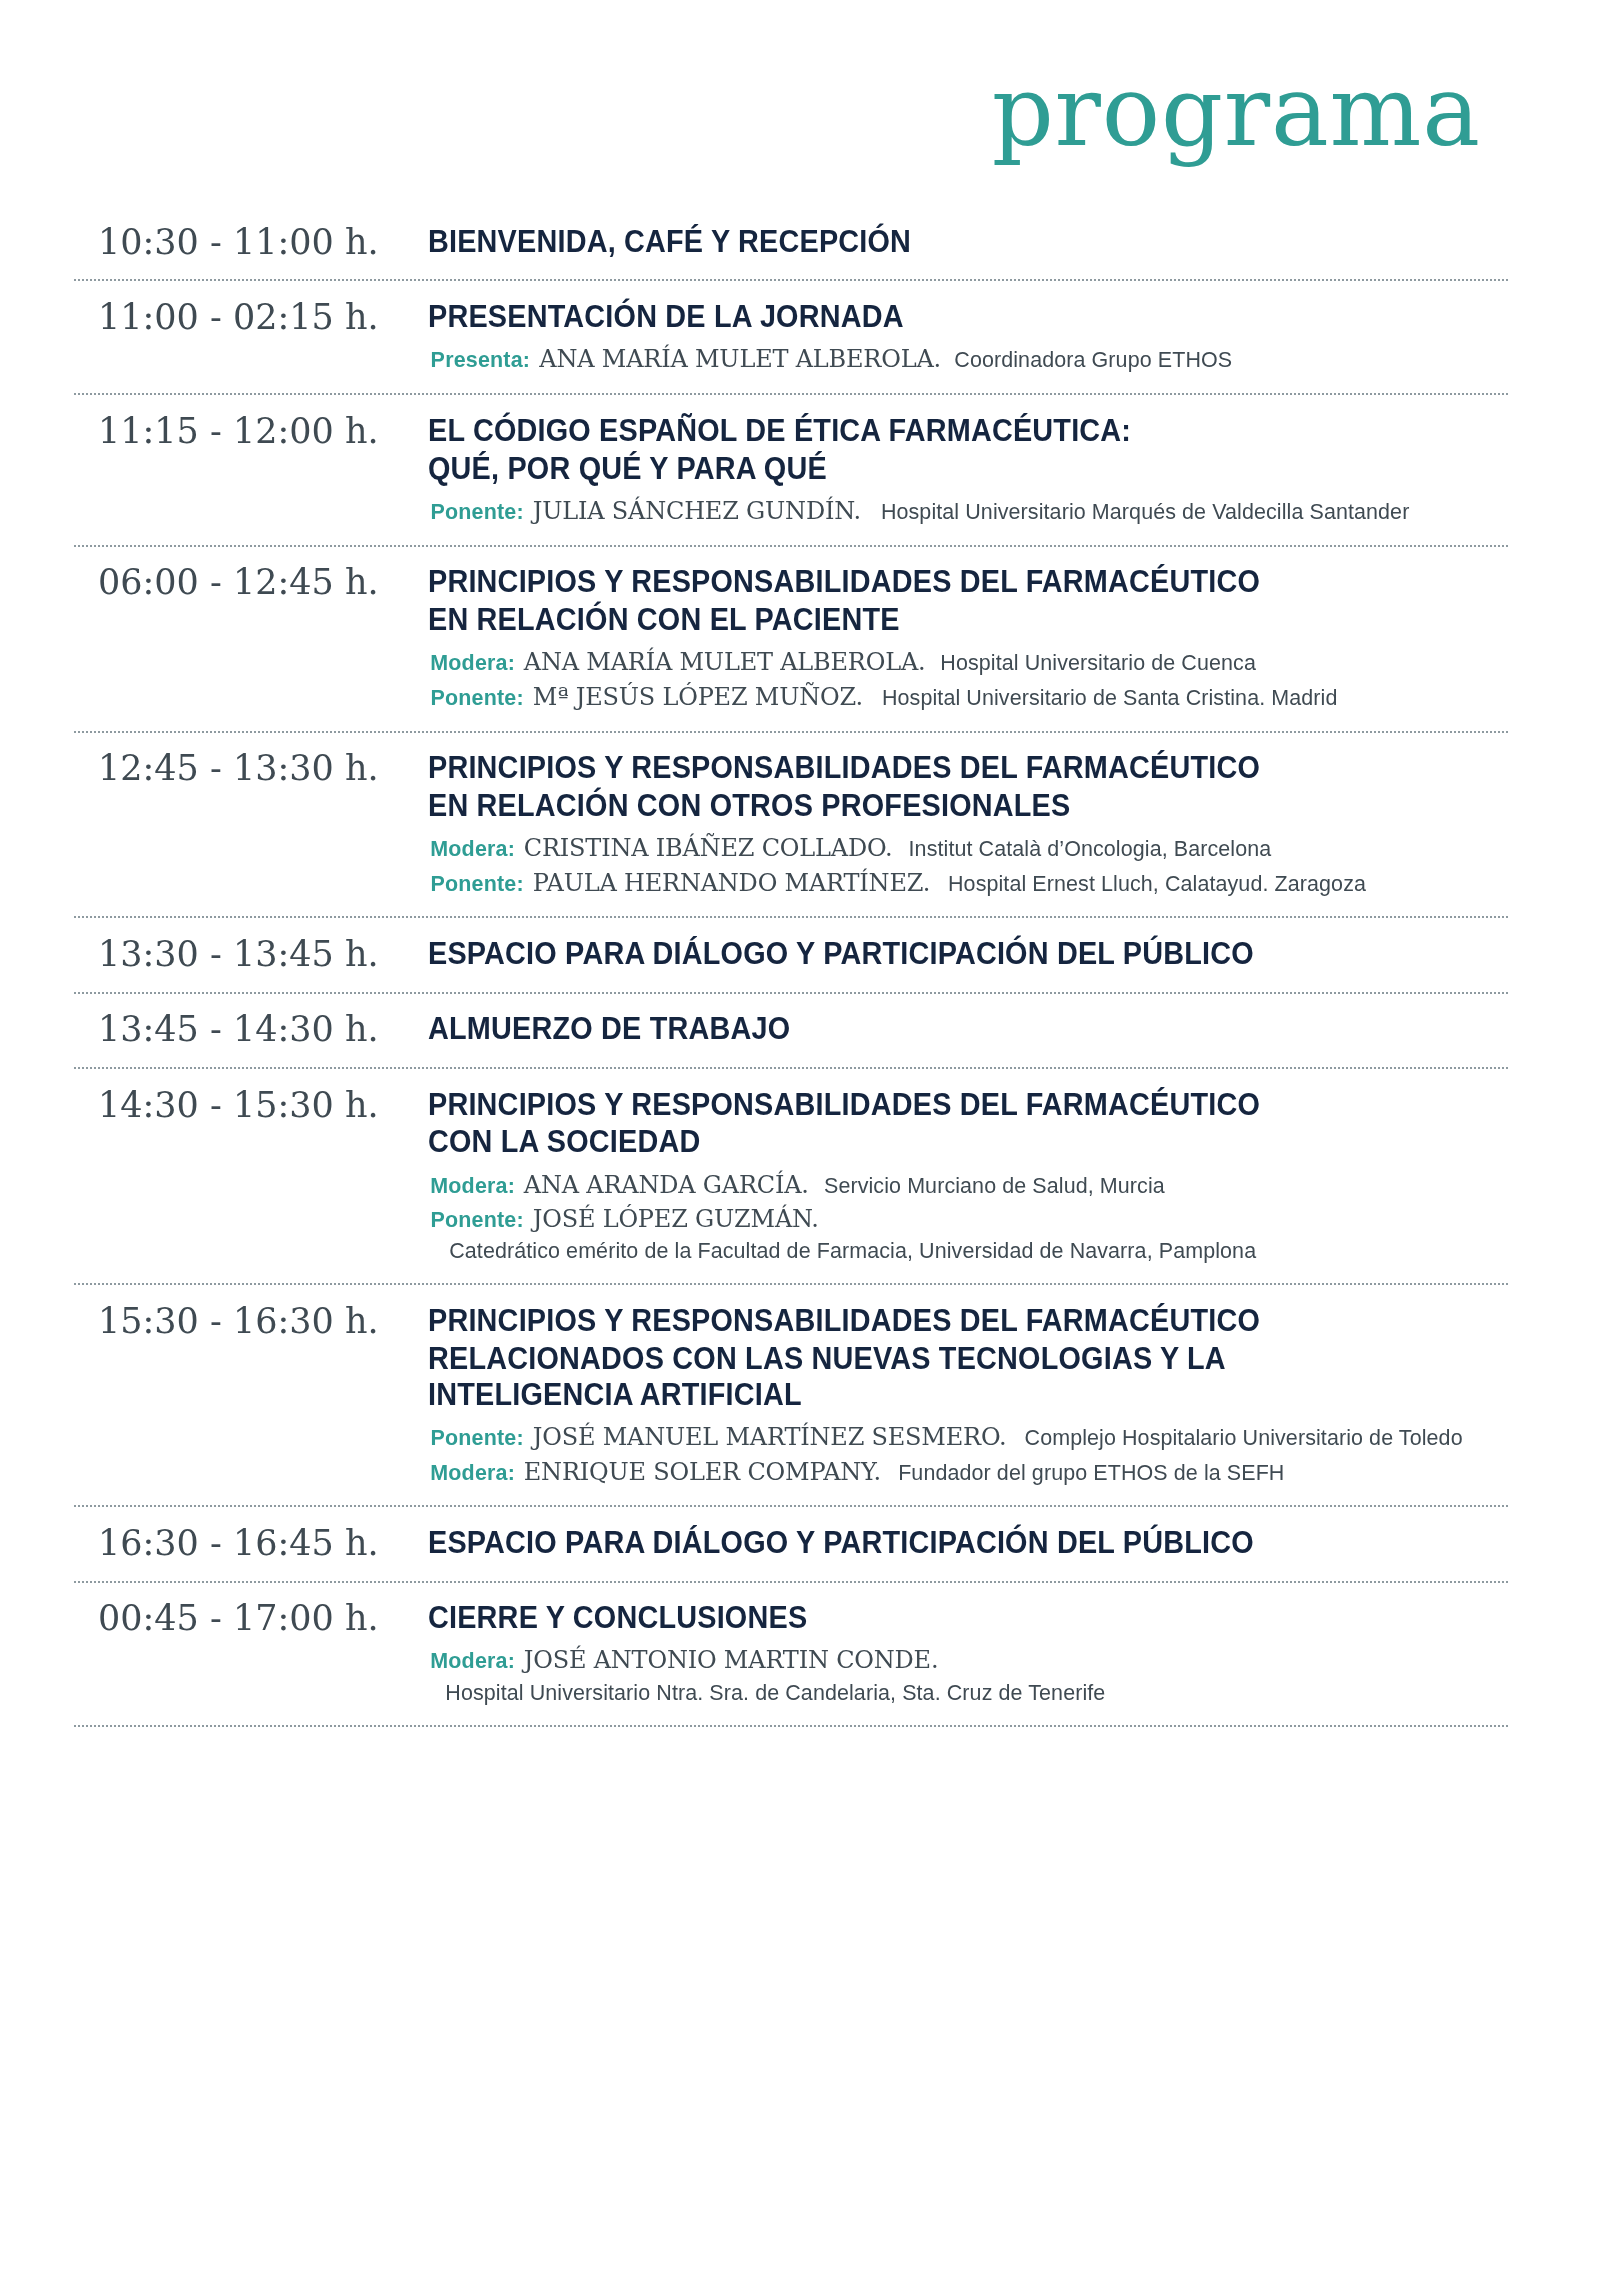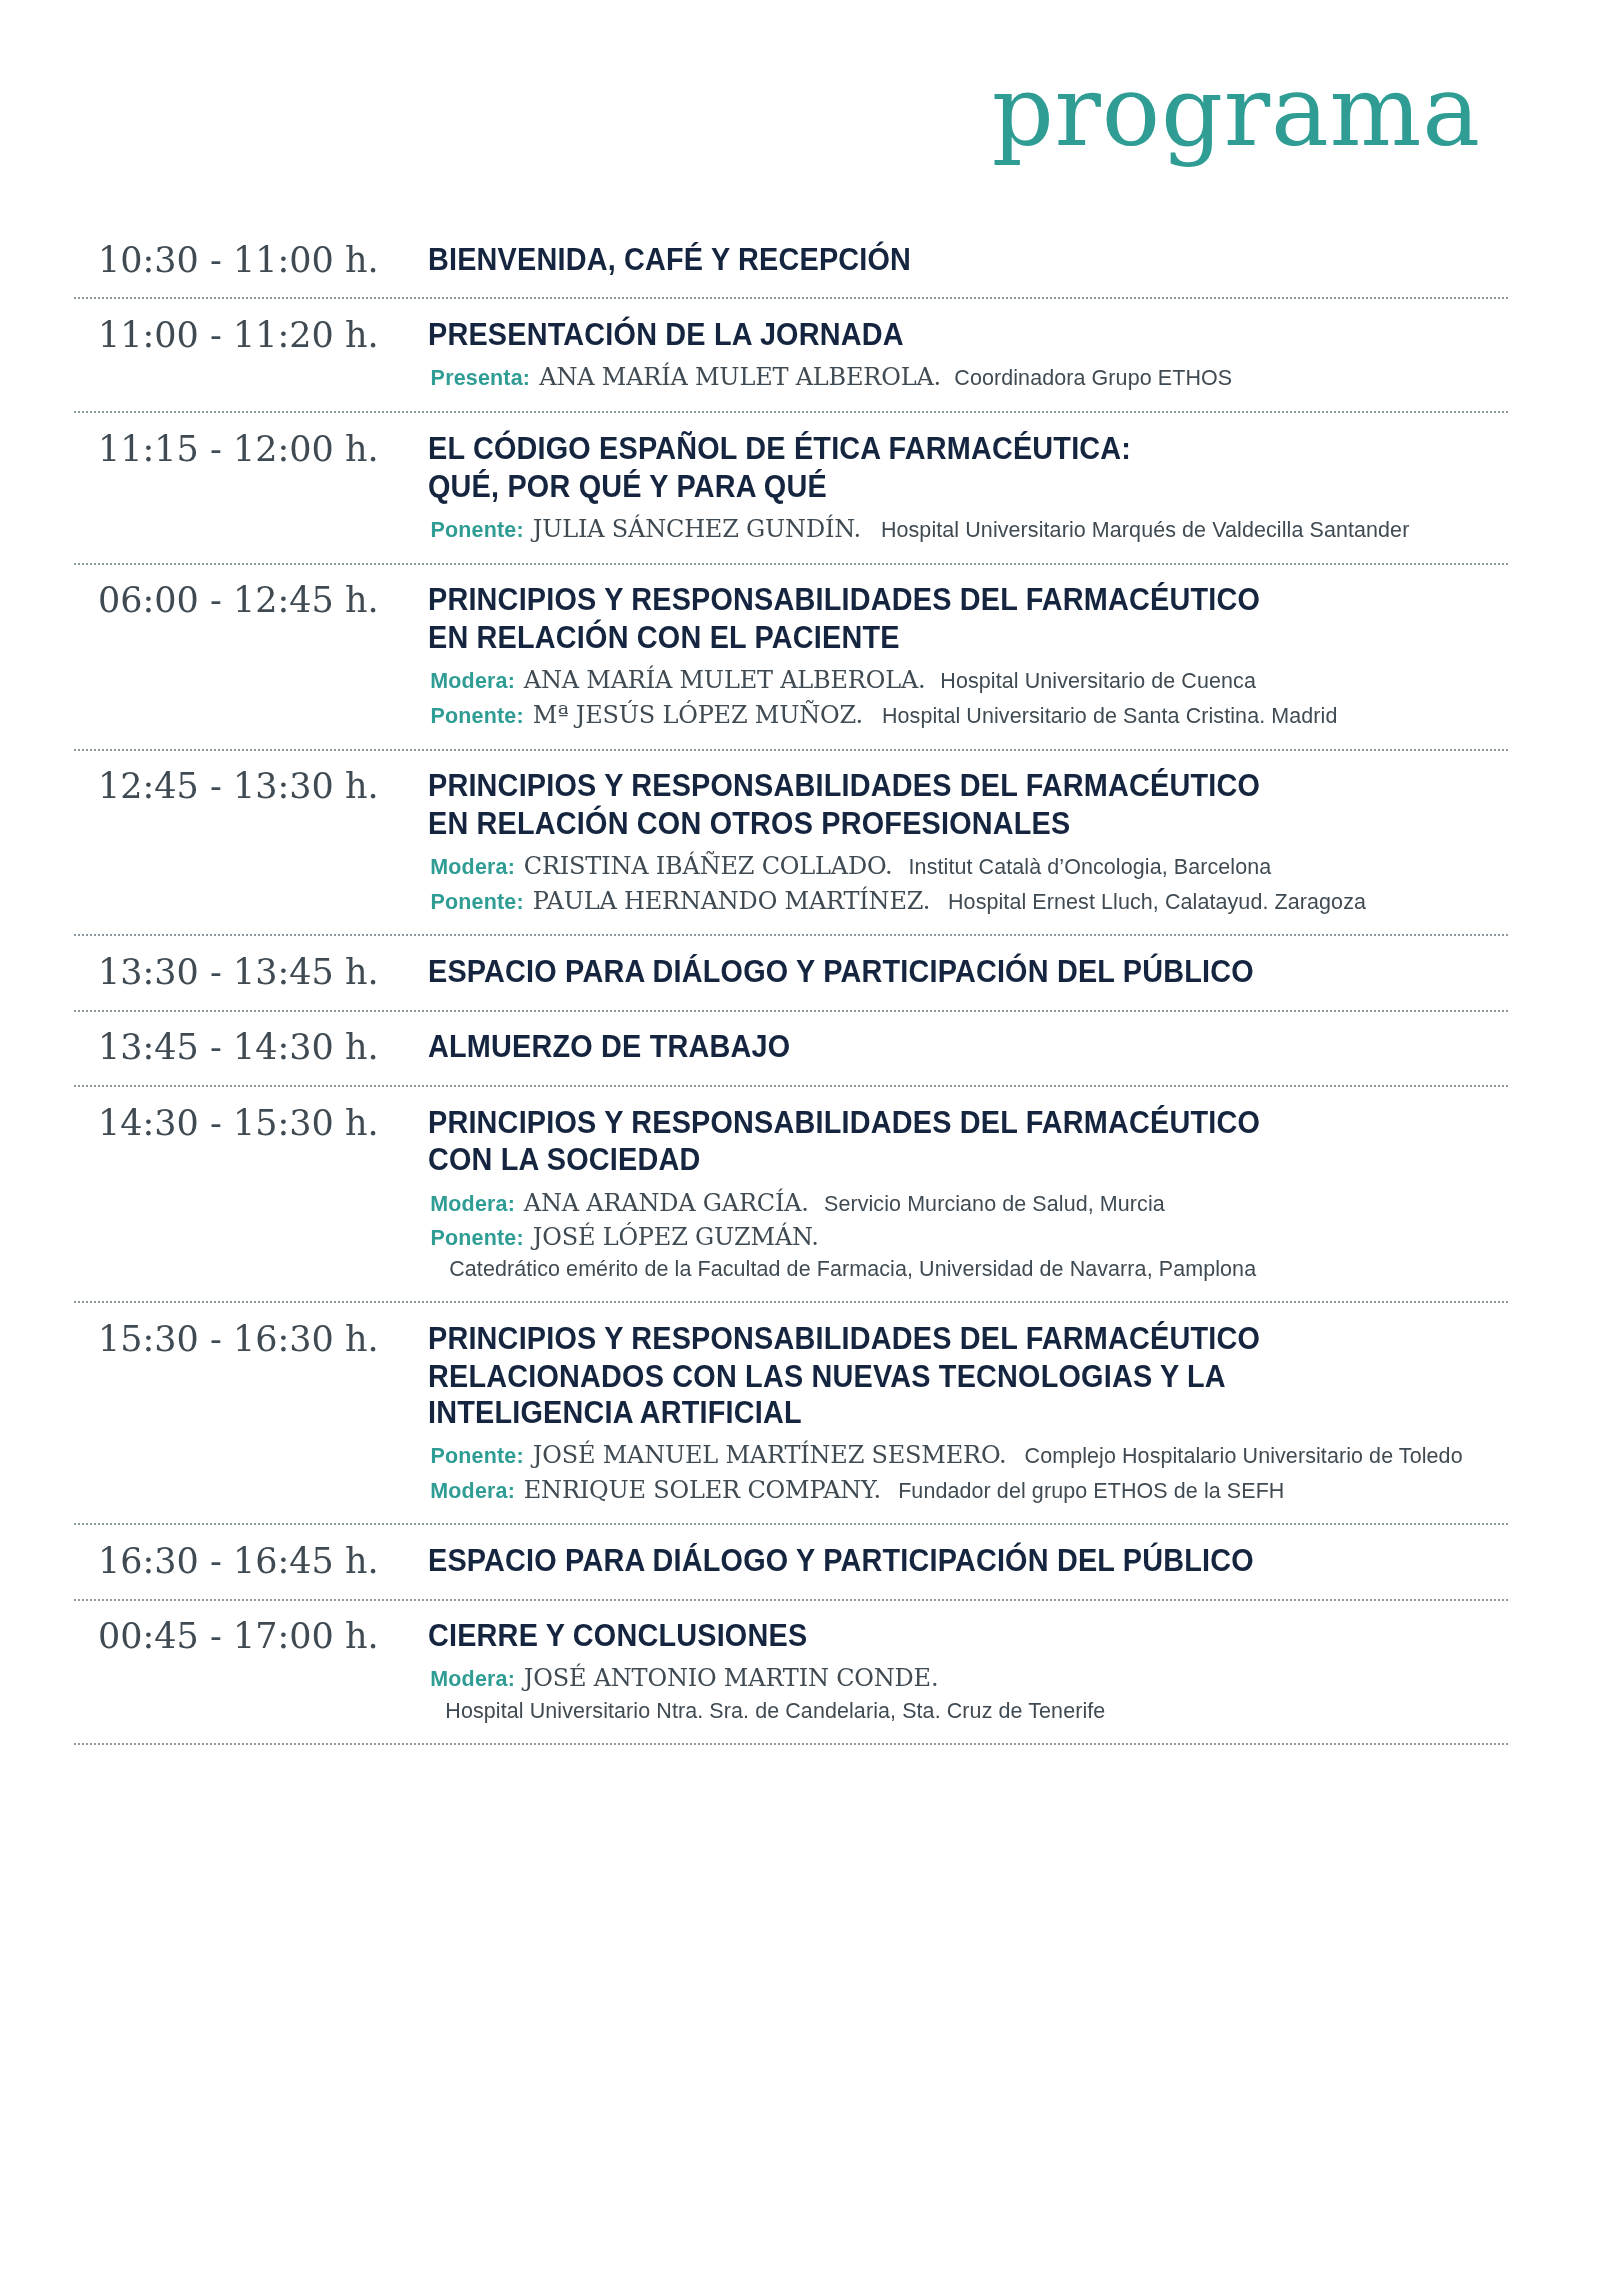--- a/index.html
+++ b/index.html
@@ -27,21 +27,21 @@
   }
   .doc-title {
     font-family: "DejaVu Serif", serif;
     font-weight: 400;
     font-size: 97px;
     line-height: 1.0;
     color: #2f9d94;
     letter-spacing: 0.8px;
   }
   .schedule {
-    margin-top: 77px;
+    margin-top: 59px;
   }
   .row {
     display: flex;
     align-items: flex-start;
     border-top: 2.4px dotted #8e9aa0;
     padding-top: 17.7px;
     padding-bottom: 17.7px;
   }
   .row.first {
     border-top: none;
@@ -128,21 +128,21 @@
       <div class="row first no-meta">
         <div class="time-col">
           <div class="time">10:30 - 11:00 h.</div>
         </div>
         <div class="body-col">
           <div class="headline">BIENVENIDA, CAFÉ Y RECEPCIÓN</div>
         </div>
       </div>
       <div class="row">
         <div class="time-col">
-          <div class="time">11:00 - 11:20 h.</div>
+          <div class="time">11:00 - 02:15 h.</div>
         </div>
         <div class="body-col">
           <div class="headline">PRESENTACIÓN DE LA JORNADA</div>
           <div class="meta"><span class="lbl">Presenta:</span> <span class="person">ANA MARÍA MULET ALBEROLA.</span> <span class="affil">Coordinadora Grupo ETHOS</span></div>
         </div>
       </div>
       <div class="row">
         <div class="time-col">
           <div class="time">11:15 - 12:00 h.</div>
         </div>

